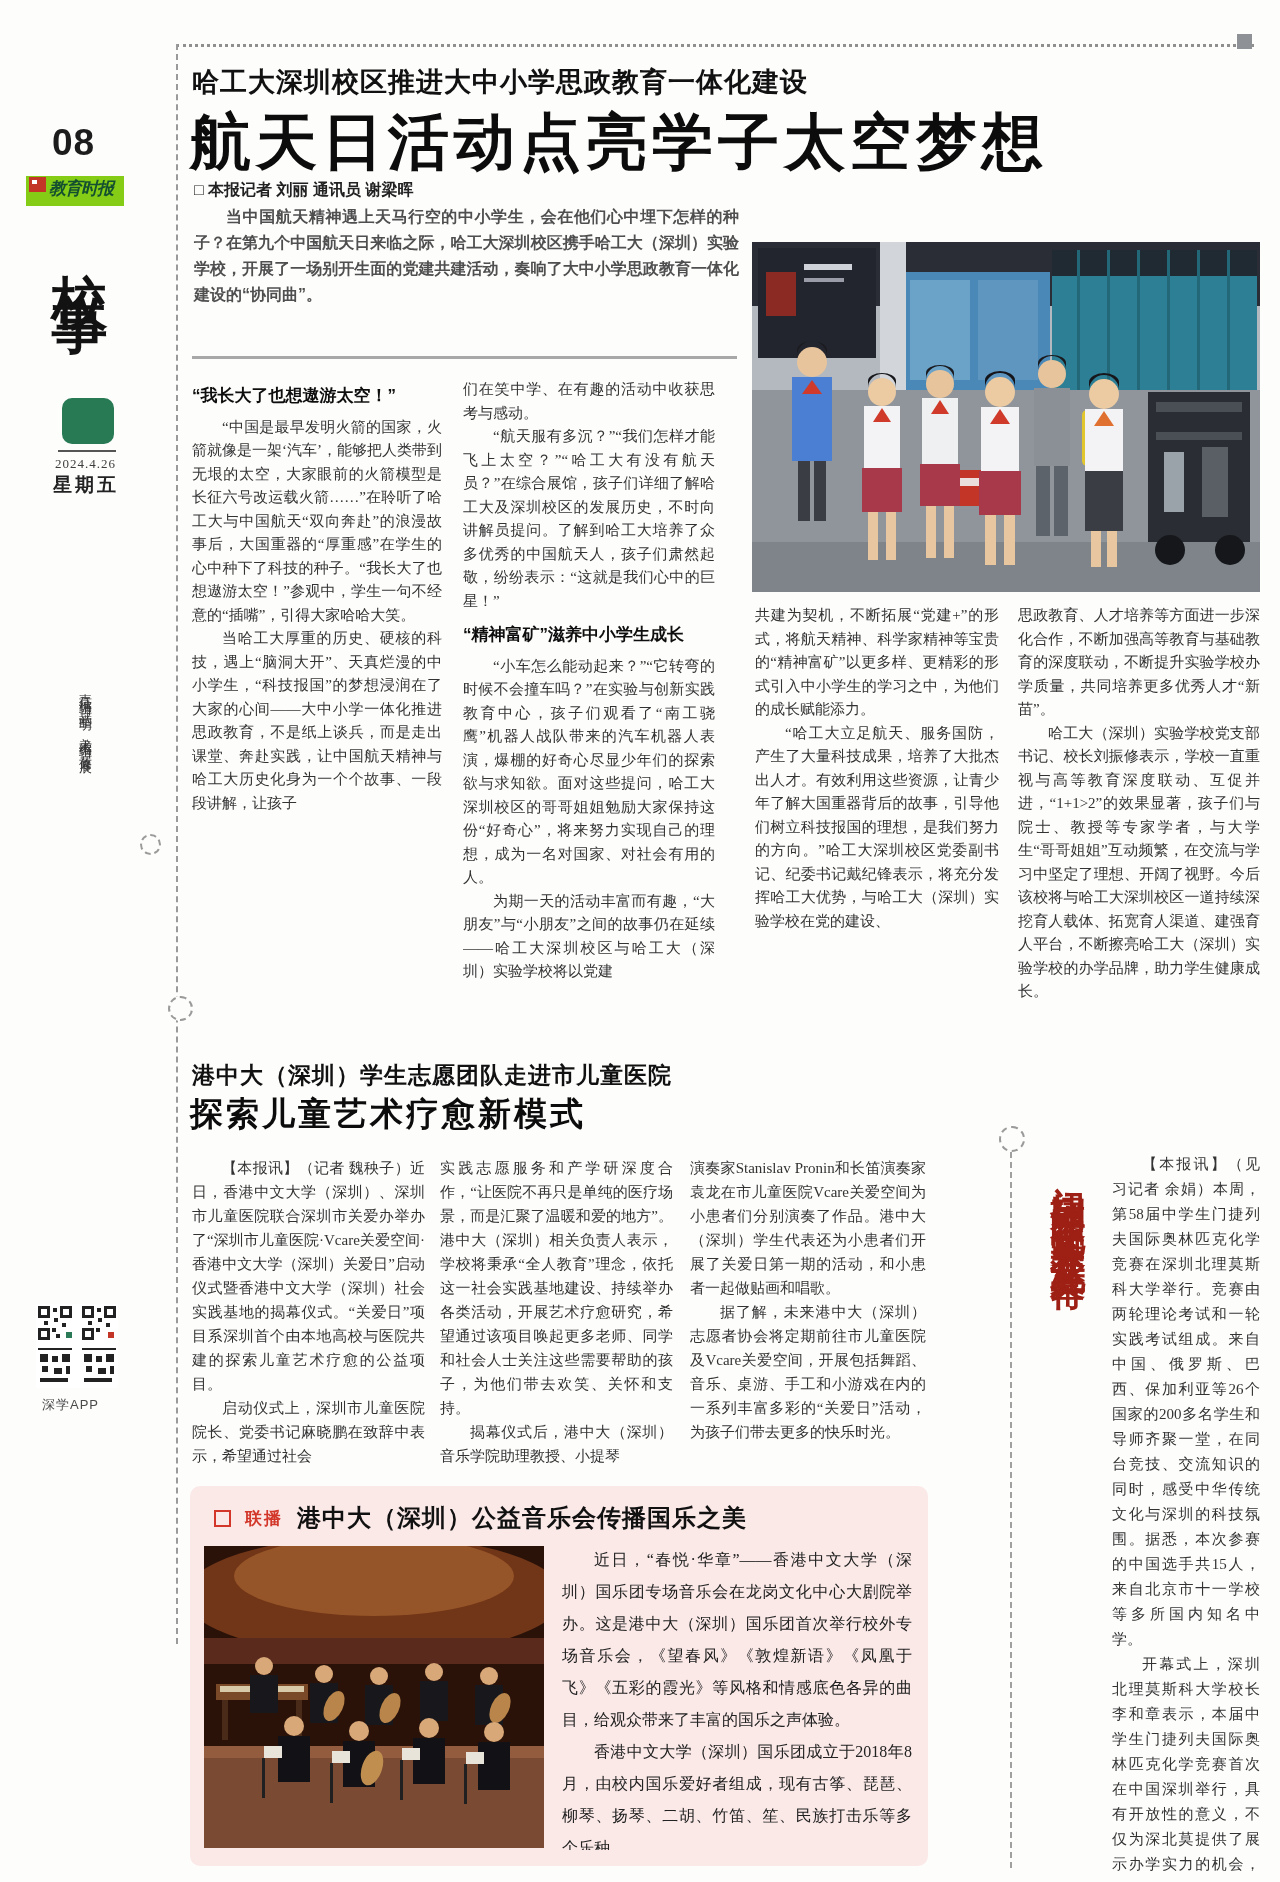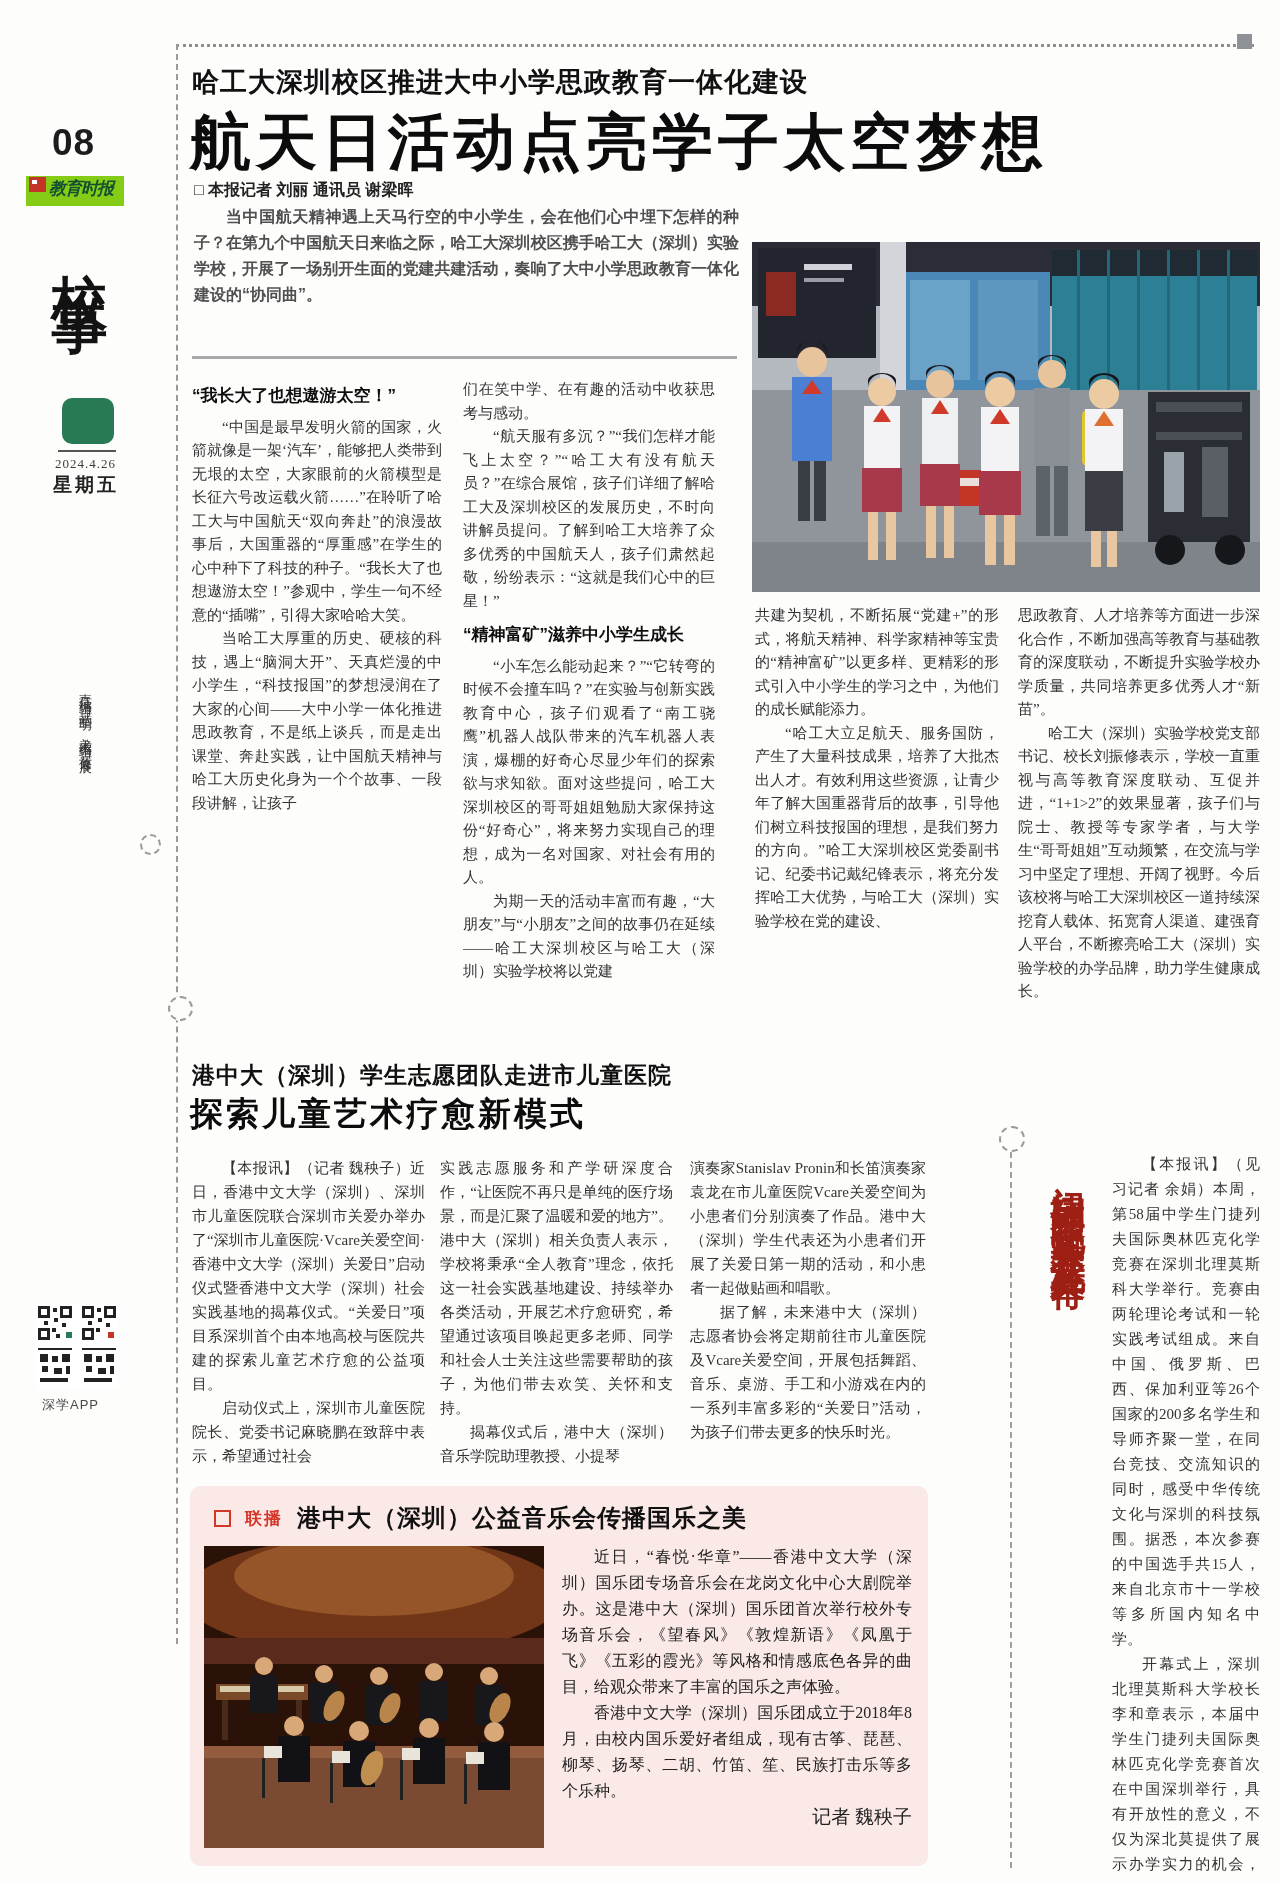--- a/index.html
+++ b/index.html
@@ -53,21 +53,21 @@
   .ca{left:192px;top:1156px;width:233px;height:322px;}
   .cb{left:440px;top:1156px;width:233px;height:322px;}
   .cc{left:690px;top:1156px;width:236px;height:322px;}
   
   .pinkbox{left:190px;top:1486px;width:738px;height:380px;background:#fbe9e8;border-radius:10px;}
   .boxhead{left:214px;top:1502px;display:flex;align-items:center;gap:14px;}
   .boxsquare{width:13px;height:13px;border:2.5px solid #d2372a;display:inline-block;}
   .boxlabel{font-size:17px;font-weight:900;color:#d2372a;letter-spacing:2px;}
   .boxtitle{font-size:24px;font-weight:900;color:#111;letter-spacing:1px;}
   .photo2{left:204px;top:1546px;width:340px;height:302px;background:#3a1b12;}
-  .boxtext{left:562px;top:1544px;width:350px;height:306px;overflow:hidden;font-size:16px;line-height:26px;
+  .boxtext{left:562px;top:1544px;width:350px;height:306px;overflow:hidden;font-size:16px;line-height:32px;
            color:#222;text-align:justify;}
   .boxtext p{margin:0;text-indent:2em;}
   .boxcredit{text-align:right;text-indent:0 !important;font-size:19px;}
   
   .a3-vtitle{left:1044px;top:1158px;writing-mode:vertical-rl;font-family:"Liberation Sans","DejaVu Sans",sans-serif;
              font-size:35px;font-weight:900;color:#9e2015;letter-spacing:6px;height:650px;}
   .a3-body{left:1112px;top:1152px;width:148px;height:722px;overflow:hidden;font-size:15px;line-height:25px;
            color:#333;text-align:justify;}
   .a3-body p{margin:0;text-indent:2em;}
 </style>

